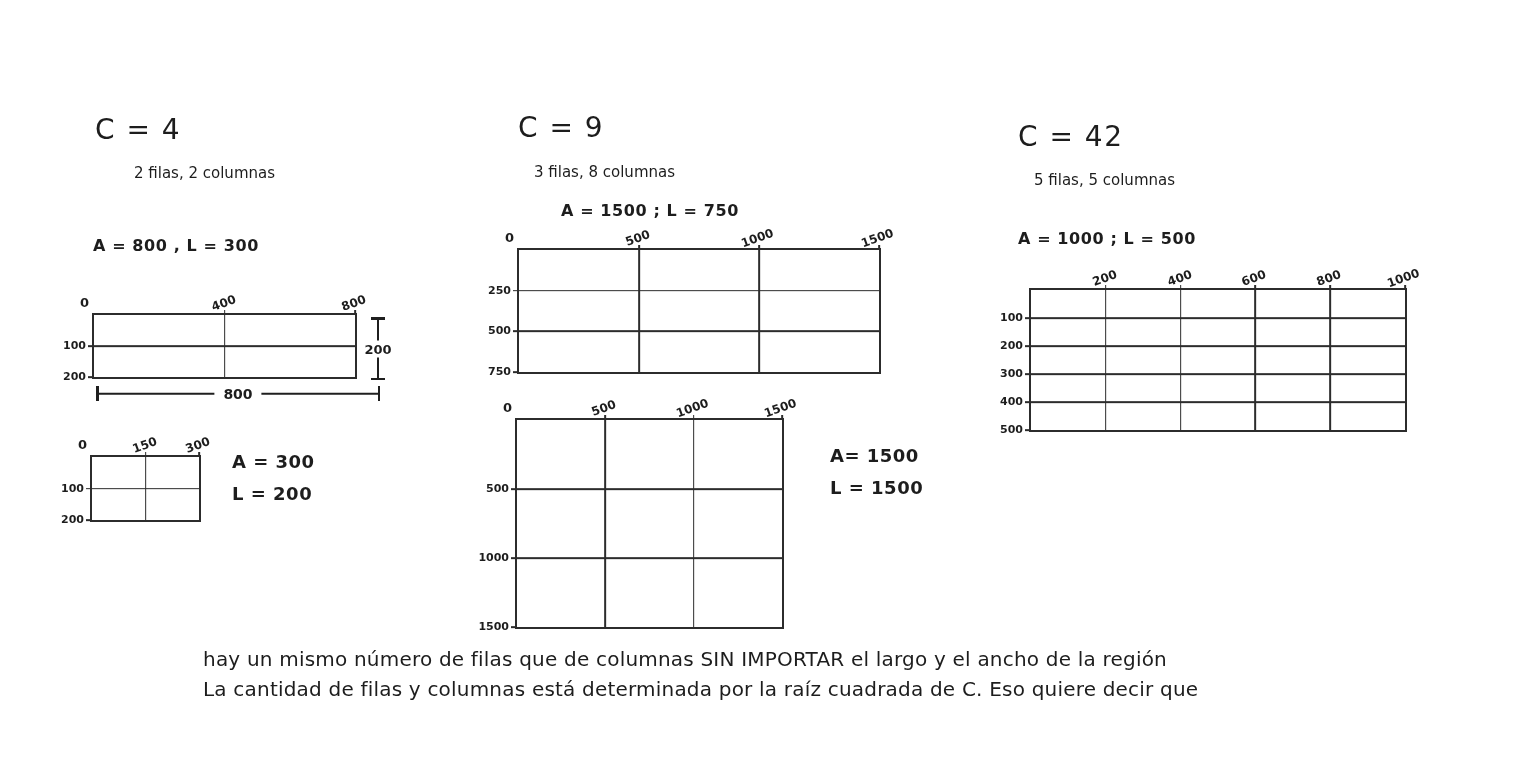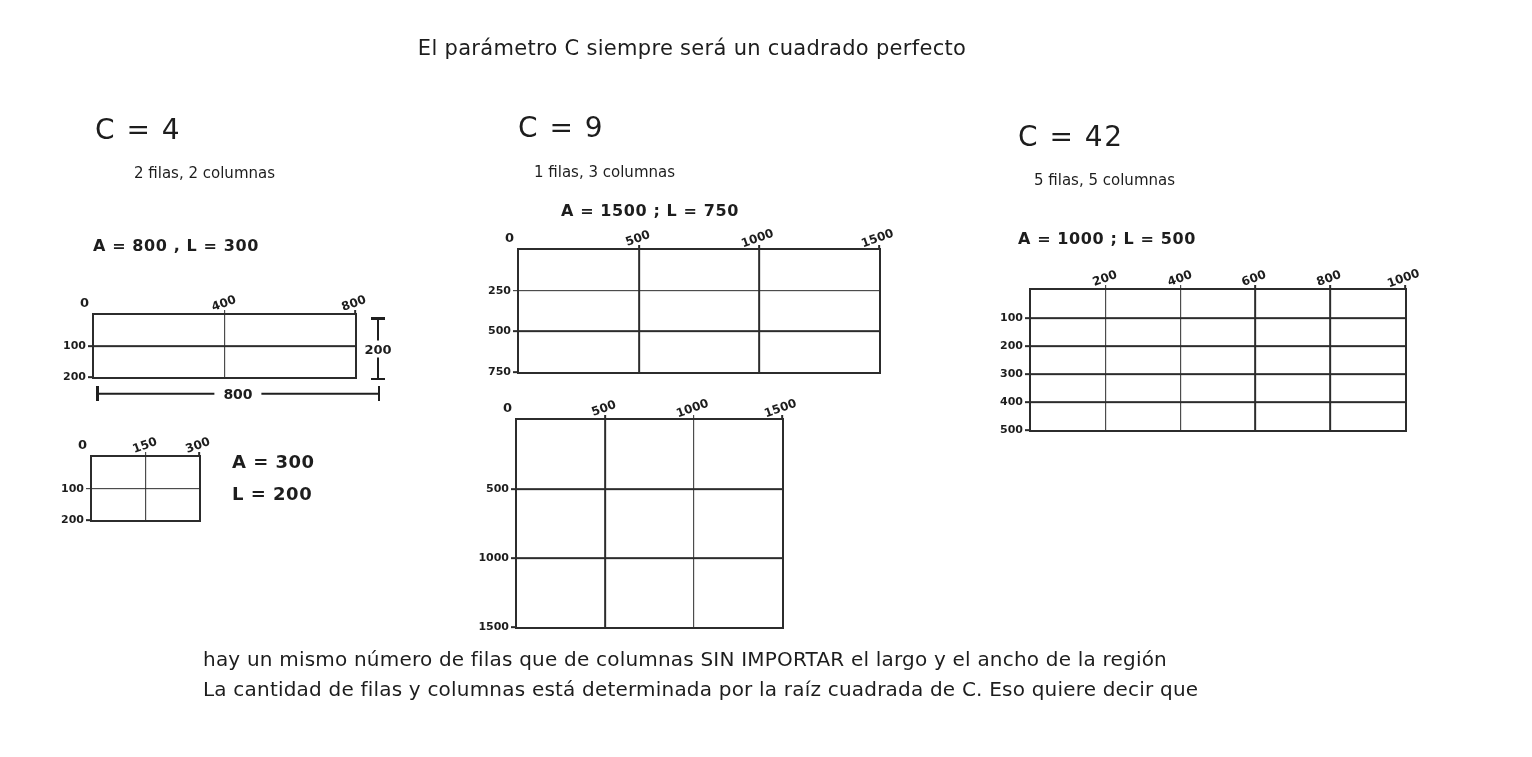--- a/index.html
+++ b/index.html
@@ -39,21 +39,20 @@
   .dim-h .cap-l{position:absolute;left:0;top:0;bottom:0;width:2.5px;background:#1f1f1f;}
   .dim-h .cap-r{position:absolute;right:0;top:0;bottom:0;width:2.5px;background:#1f1f1f;}
   .dim-h .dlab{position:absolute;top:50%;left:50%;transform:translate(-50%,-50%);background:#fff;
                padding:0 9px;font-size:14px;font-weight:bold;}
 </style>
 </head>
 <body>
 
 <div class="canvas">
 
-  <div class="title">El parámetro C siempre será un cuadrado perfecto</div>
 
   <div class="heading" style="left:95px;top:113px">C = 4</div>
   <div class="subtitle" style="left:134px;top:164px">2 filas, 2 columnas</div>
   <div class="formula" style="left:93px;top:236px">A = 800 ,   L = 300</div>
 
   <div class="grid-box" style="left:92px;top:313px;width:261px;height:62px">
     <div class="dim-v">
       <div class="dline"></div>
       <div class="cap-t"></div>
       <div class="cap-b"></div>
@@ -90,21 +89,21 @@
       <div class="ylab" style="top: 50%;">100</div>
       <div class="ymark" style="top: 100%;"></div>
       <div class="ylab" style="top: 100%;">200</div>
     </div>
   <div class="annot" style="left:232px;top:446px">
     <div>A = 300</div>
     <div>L = 200</div>
   </div>
 
   <div class="heading" style="left:518px;top:111px">C = 9</div>
-  <div class="subtitle" style="left:534px;top:163px">1 filas, 3 columnas</div>
+  <div class="subtitle" style="left:534px;top:163px">3 filas, 8 columnas</div>
   <div class="formula" style="left:561px;top:201px">A = 1500 ;   L = 750</div>
 
   <div class="grid-box" style="left:517px;top:248px;width:360px;height:122px">
       <div class="gline-v" style="left: 33.3333%;"></div>
       <div class="gline-v" style="left: 66.6667%;"></div>
       <div class="gline-h" style="top: 33.3333%;"></div>
       <div class="gline-h" style="top: 66.6667%;"></div>
       <div class="origin-lab">0</div>
       <div class="xmark" style="left: 33.3333%;"></div>
       <div class="xlab" style="left: 33.3333%;">500</div>
@@ -132,20 +131,24 @@
       <div class="xlab" style="left: 66.6667%;">1000</div>
       <div class="xmark" style="left: 100%;"></div>
       <div class="xlab" style="left: 100%;">1500</div>
       <div class="ymark" style="top: 33.3333%;"></div>
       <div class="ylab" style="top: 33.3333%;">500</div>
       <div class="ymark" style="top: 66.6667%;"></div>
       <div class="ylab" style="top: 66.6667%;">1000</div>
       <div class="ymark" style="top: 100%;"></div>
       <div class="ylab" style="top: 100%;">1500</div>
     </div>
+  <div class="annot" style="left:830px;top:440px">
+    <div>A= 1500</div>
+    <div>L = 1500</div>
+  </div>
 
   <div class="heading" style="left:1018px;top:120px">C = 42</div>
   <div class="subtitle" style="left:1034px;top:171px">5 filas, 5 columnas</div>
   <div class="formula" style="left:1018px;top:229px">A = 1000  ;   L = 500</div>
 
   <div class="grid-box" style="left:1029px;top:288px;width:374px;height:140px">
       <div class="gline-v" style="left: 20%;"></div>
       <div class="gline-v" style="left: 40%;"></div>
       <div class="gline-v" style="left: 60%;"></div>
       <div class="gline-v" style="left: 80%;"></div>

